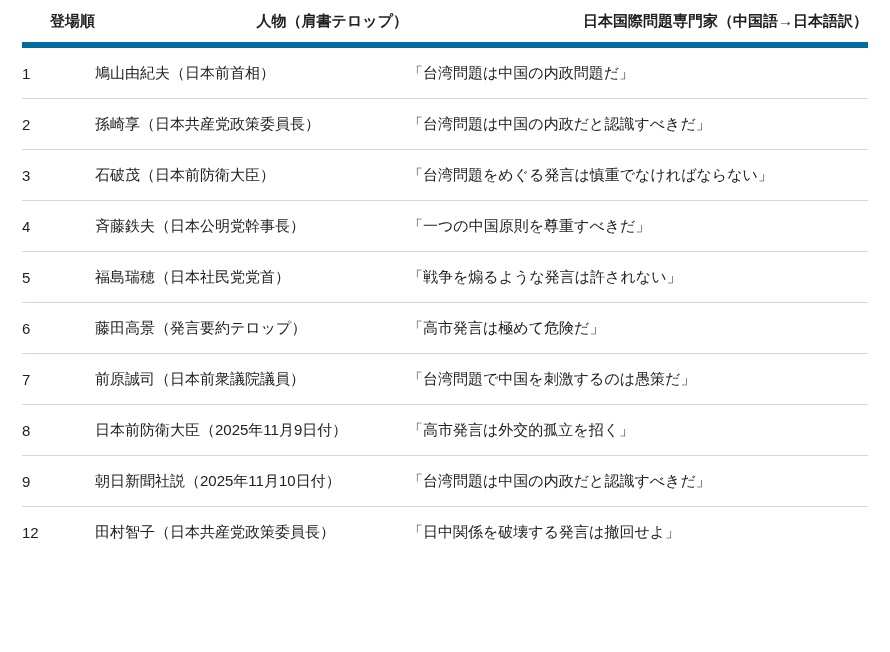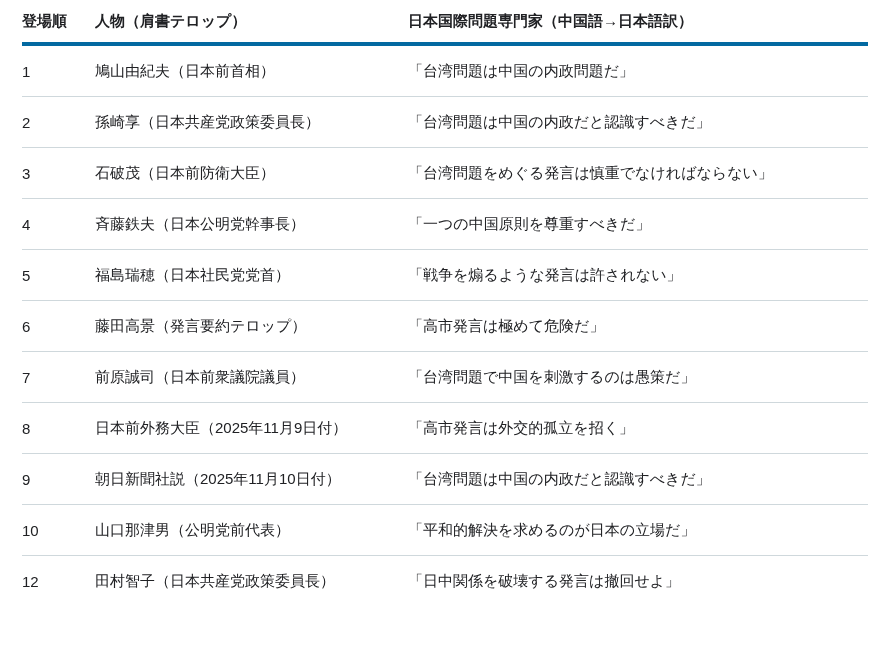--- a/index.html
+++ b/index.html
@@ -18,25 +18,25 @@
     margin-left: 22px;
     width: 846px;
     border-collapse: collapse;
     table-layout: fixed;
     font-size: 15px;
   }
   table.speakers col.c-order  { width: 73px; }
   table.speakers col.c-person { width: 313px; }
   table.speakers col.c-quote  { width: 460px; }
   thead th {
-    text-align: left;
+    text-align: right;
     font-weight: 700;
     height: 42px;
     vertical-align: middle;
-    border-bottom: 4px solid #0369a1;
+    border-bottom: 6px solid #0369a1;
     padding: 0;
     white-space: nowrap;
     overflow: hidden;
     font-family: Liberation Serif, serif;
   }
   tbody td {
     height: 50px;
     vertical-align: middle;
     padding: 0;
     white-space: nowrap;
@@ -101,35 +101,30 @@
   </tr>
 
   <tr>
     <td>7</td>
     <td>前原誠司（日本前衆議院議員）</td>
     <td>「台湾問題で中国を刺激するのは愚策だ」</td>
   </tr>
 
   <tr>
     <td>8</td>
-    <td>日本前外務大臣（2025年11月9日付）</td>
+    <td>日本前防衛大臣（2025年11月9日付）</td>
     <td>「高市発言は外交的孤立を招く」</td>
   </tr>
 
   <tr>
     <td>9</td>
     <td>朝日新聞社説（2025年11月10日付）</td>
     <td>「台湾問題は中国の内政だと認識すべきだ」</td>
   </tr>
 
-  <tr>
-    <td>10</td>
-    <td>山口那津男（公明党前代表）</td>
-    <td>「平和的解決を求めるのが日本の立場だ」</td>
-  </tr>
 
 
   <tr>
     <td>12</td>
     <td>田村智子（日本共産党政策委員長）</td>
     <td>「日中関係を破壊する発言は撤回せよ」</td>
   </tr>
 </tbody>
 </table>
 

